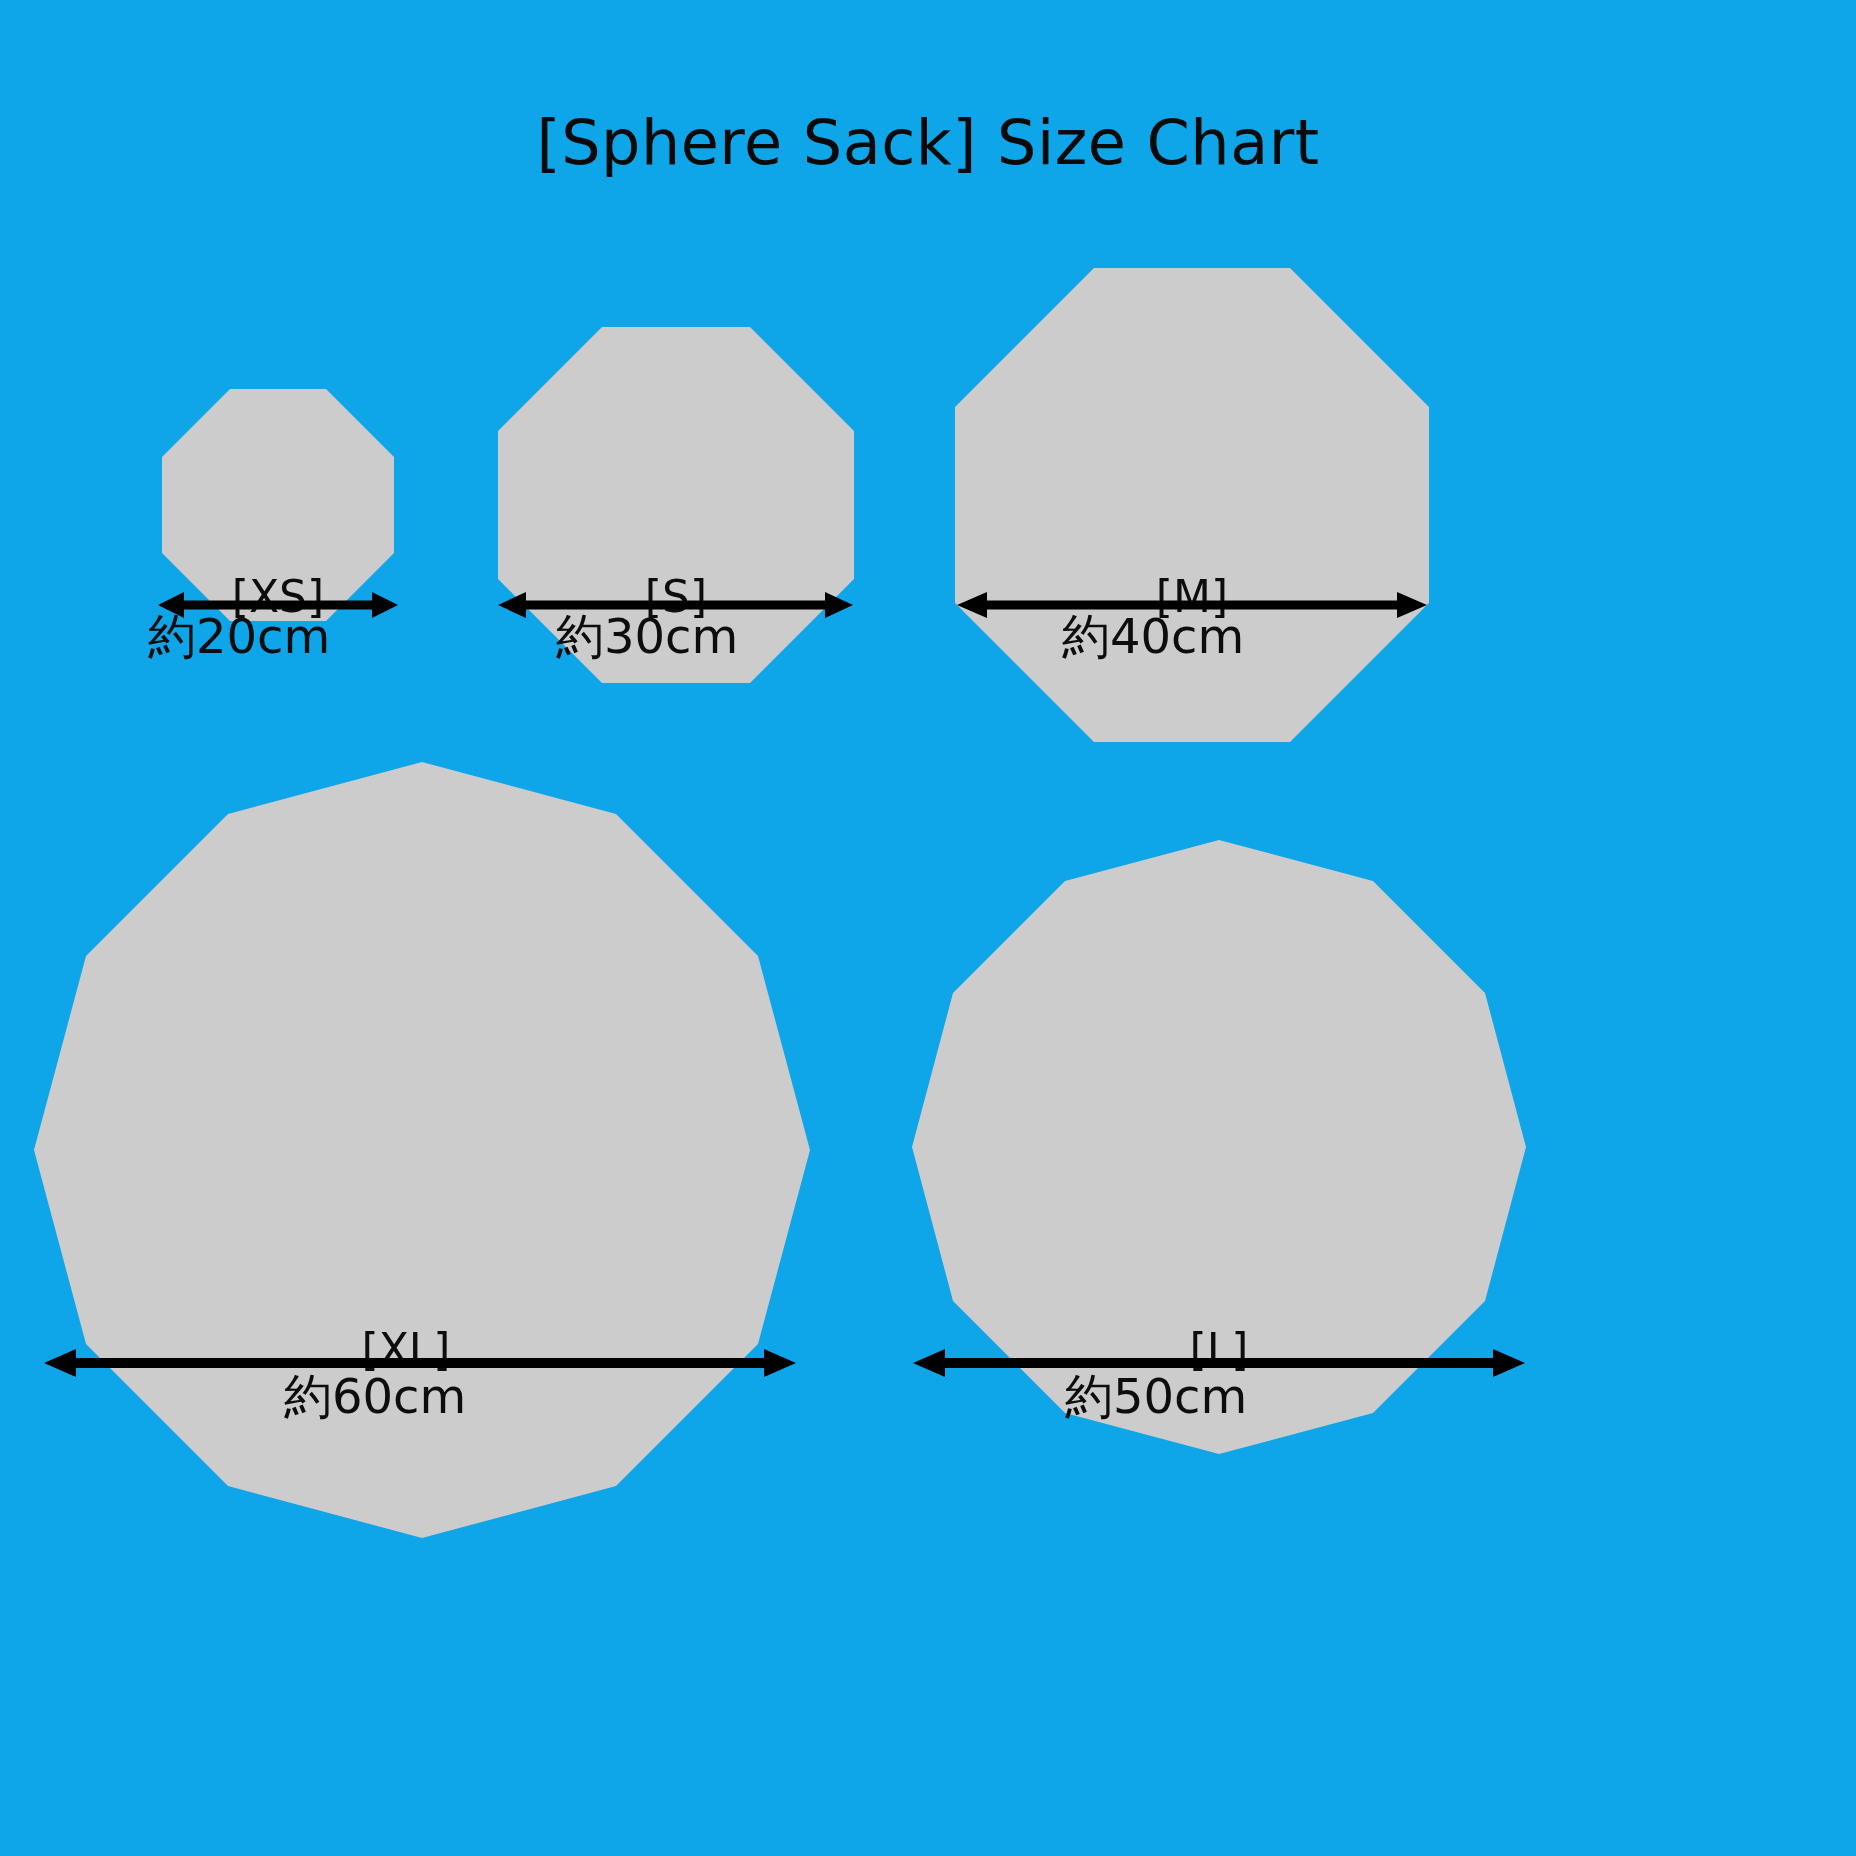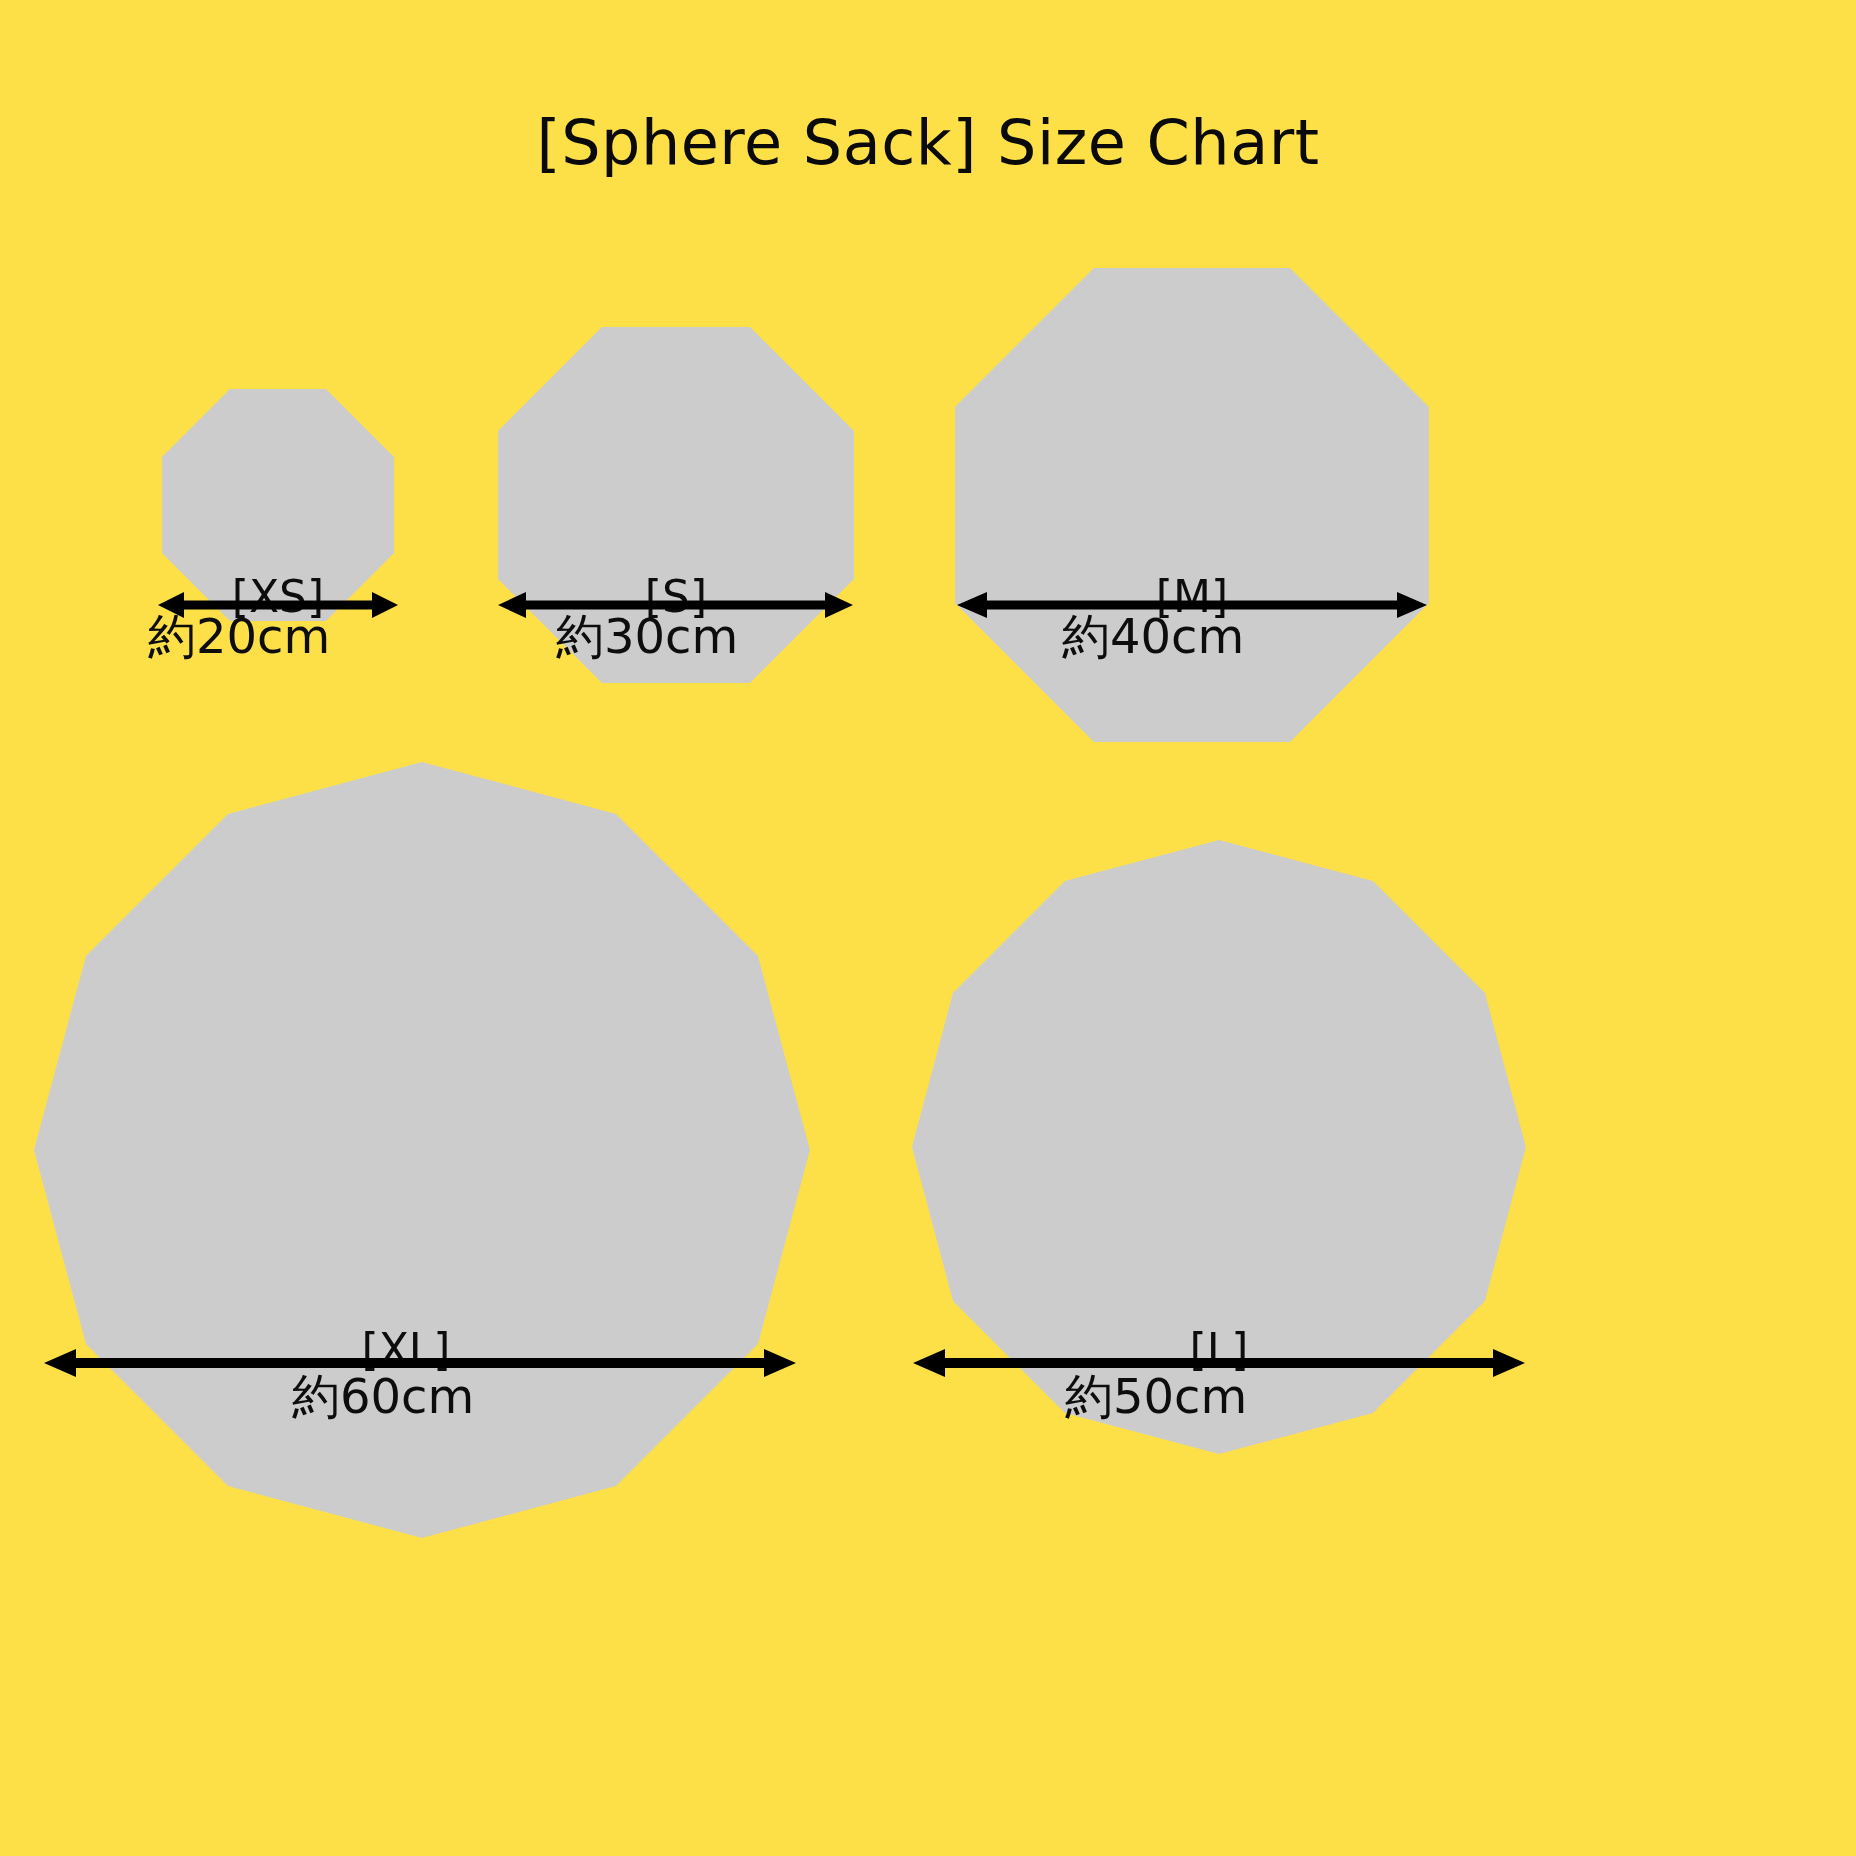--- a/index.html
+++ b/index.html
@@ -8,21 +8,21 @@
     padding: 0;
     background: #ffffff;
   }
   body {
     font-family: "DejaVu Sans", "Liberation Sans", sans-serif;
   }
   #stage {
     position: relative;
     width: 1856px;
     height: 1856px;
-    background: #fde047;
+    background: #0ea5e9;
     overflow: hidden;
   }
   #chart-title {
     position: absolute;
     left: 0;
     top: 106px;
     width: 1856px;
     text-align: center;
     font-family: "DejaVu Sans", "Liberation Sans", sans-serif;
     font-size: 62px;
@@ -116,21 +116,21 @@
     <svg class="shape-svg" width="776" height="776" viewBox="0 0 776 776">
       <polygon points="388,0 582,52 724,194 776,388 724,582 582,724 388,776 194,724 52,582 0,388 52,194 194,52" fill="#cccccc"></polygon>
     </svg>
   </div>
   <div class="size-label" style="left:306px; top:1288px; width:200px;">[XL]</div>
   <svg class="arrow-svg" width="752" height="40" viewBox="0 0 752 40" style="left:44px; top:1343px;">
     <line x1="18" y1="20" x2="734" y2="20" stroke="#000000" stroke-width="10"></line>
     <polygon points="0,20 32,6 32,34" fill="#000000"></polygon>
     <polygon points="752,20 720,6 720,34" fill="#000000"></polygon>
   </svg>
-  <div class="dim-text" style="left:292px; top:1372px; width:260px;">約60cm</div>
+  <div class="dim-text" style="left:284px; top:1372px; width:260px;">約60cm</div>
 
   <div class="shape-group" style="left:912px; top:840px; width:614px; height:614px;">
     <svg class="shape-svg" width="614" height="614" viewBox="0 0 614 614">
       <polygon points="307,0 461,41 573,153 614,307 573,461 461,573 307,614 153,573 41,461 0,307 41,153 153,41" fill="#cccccc"></polygon>
     </svg>
   </div>
   <div class="size-label" style="left:1119px; top:1288px; width:200px;">[L]</div>
   <svg class="arrow-svg" width="612" height="40" viewBox="0 0 612 40" style="left:913px; top:1343px;">
     <line x1="18" y1="20" x2="594" y2="20" stroke="#000000" stroke-width="10"></line>
     <polygon points="0,20 32,6 32,34" fill="#000000"></polygon>

